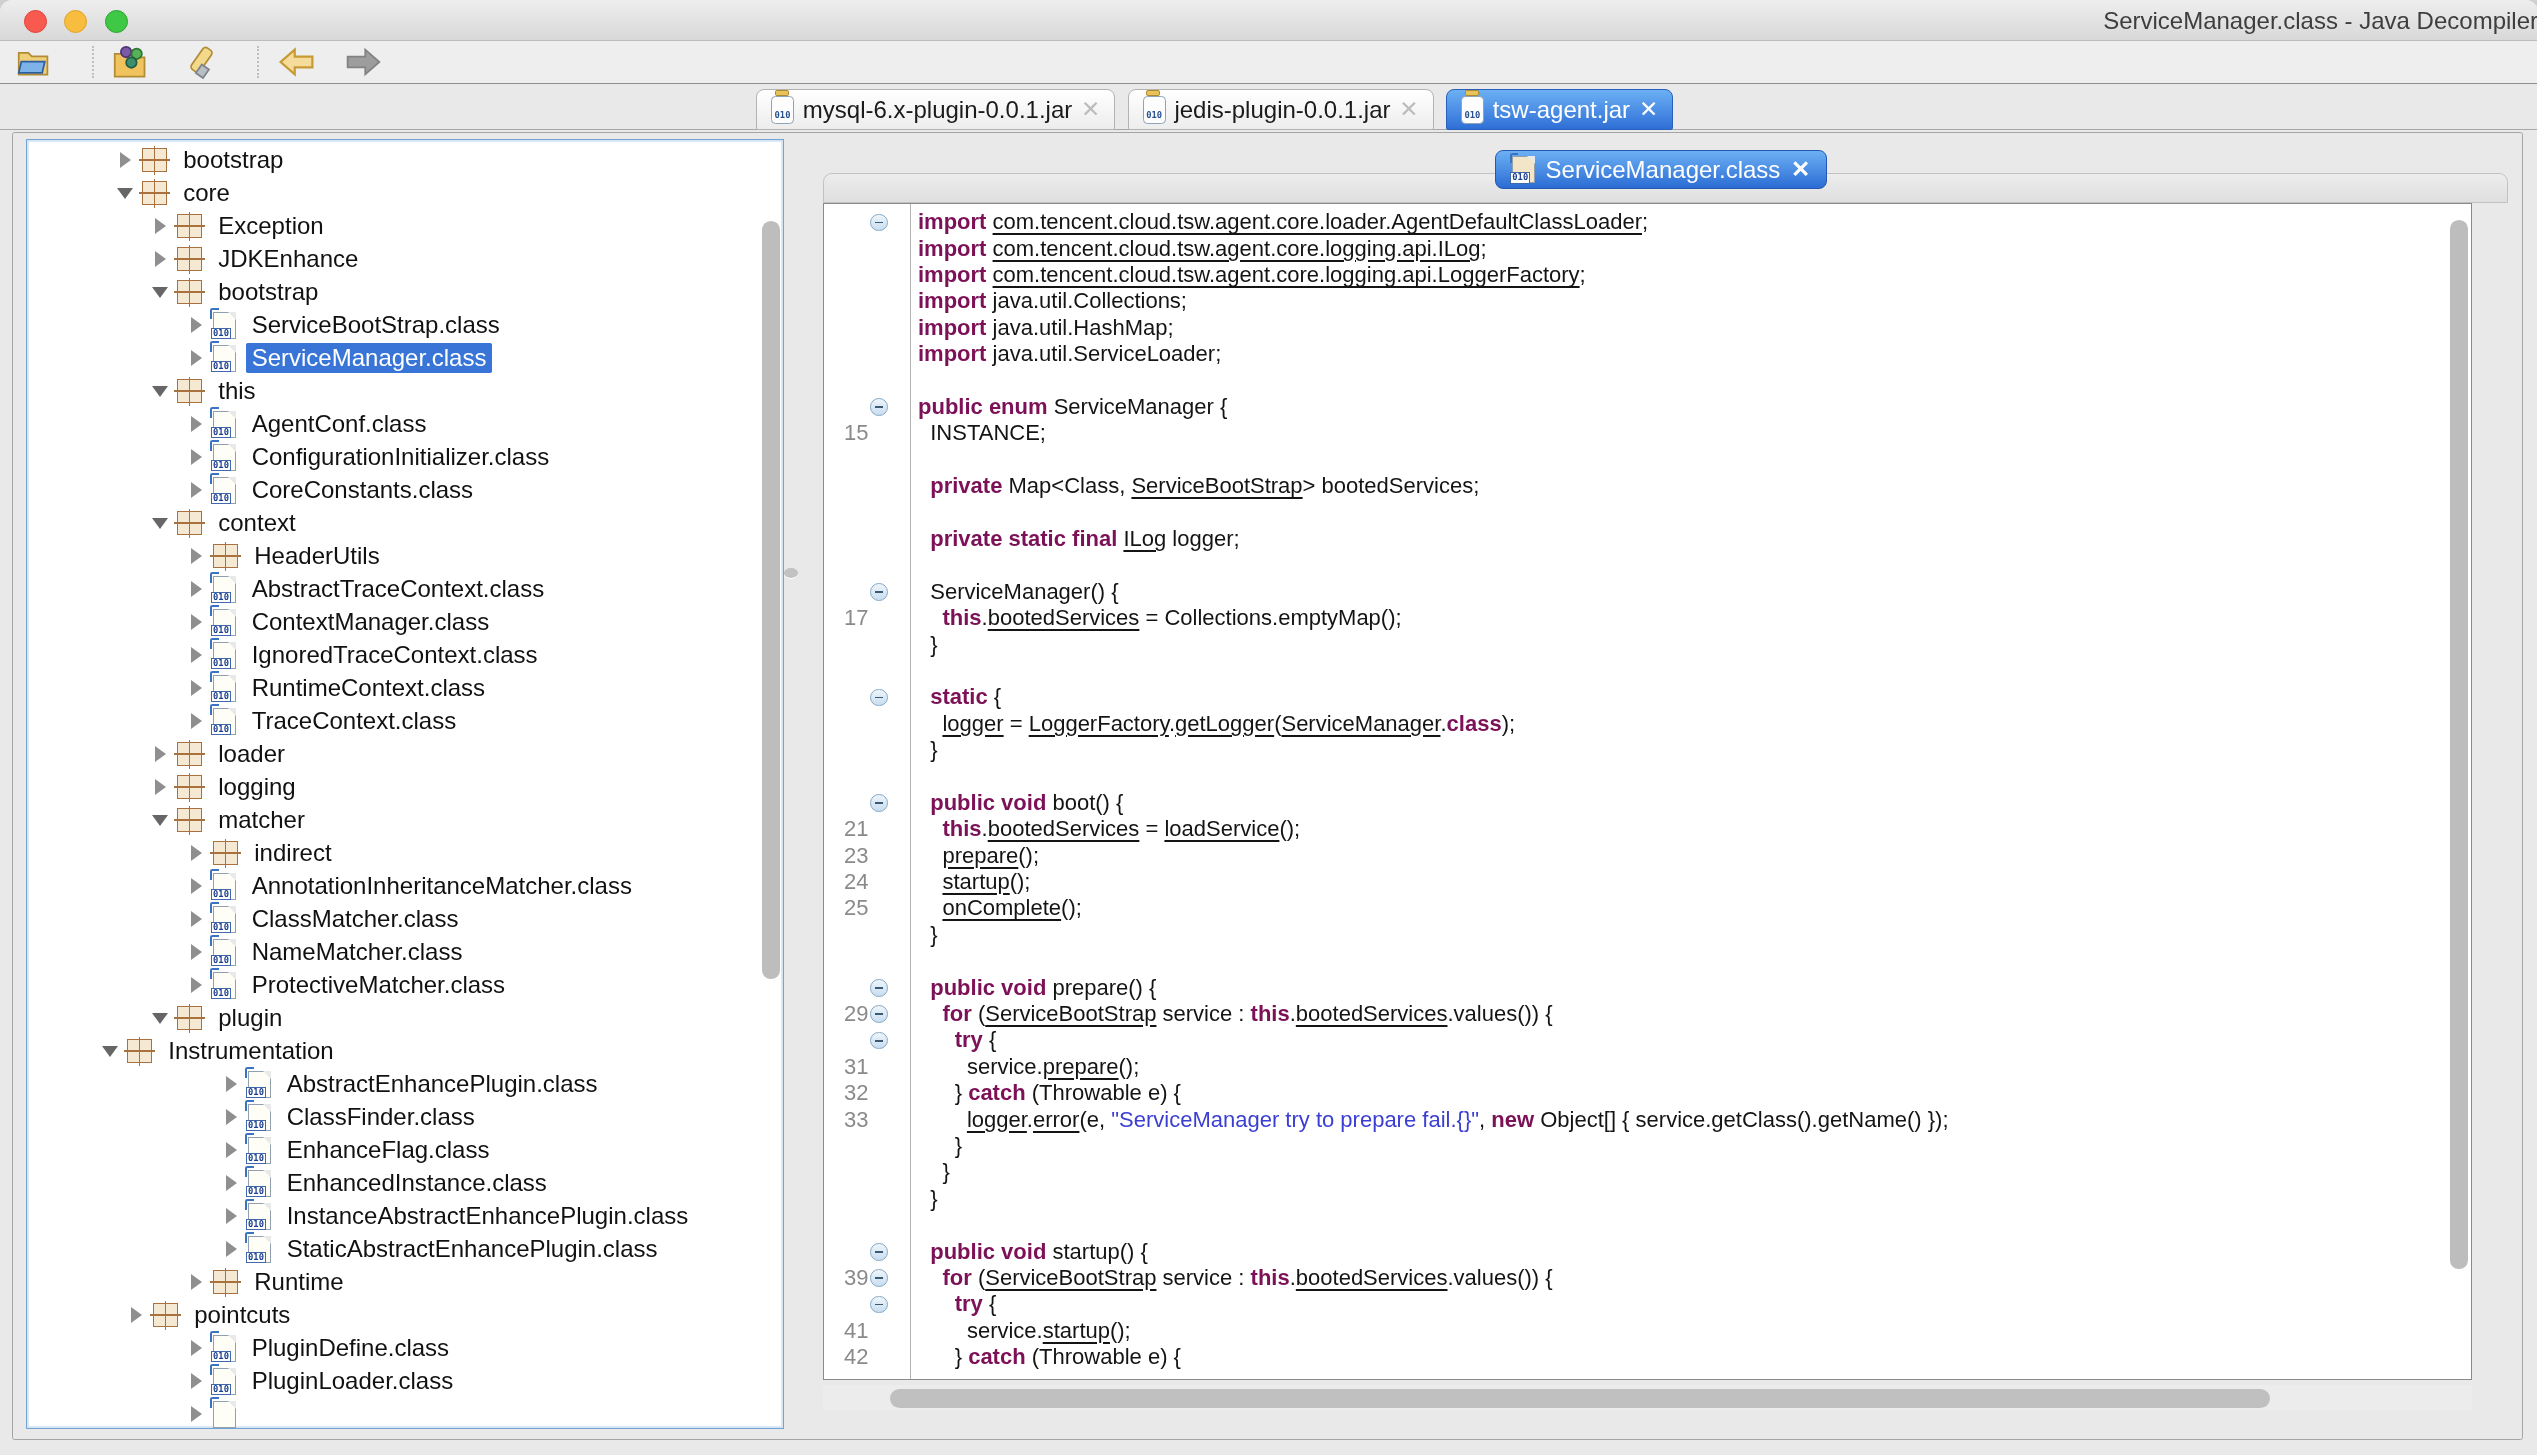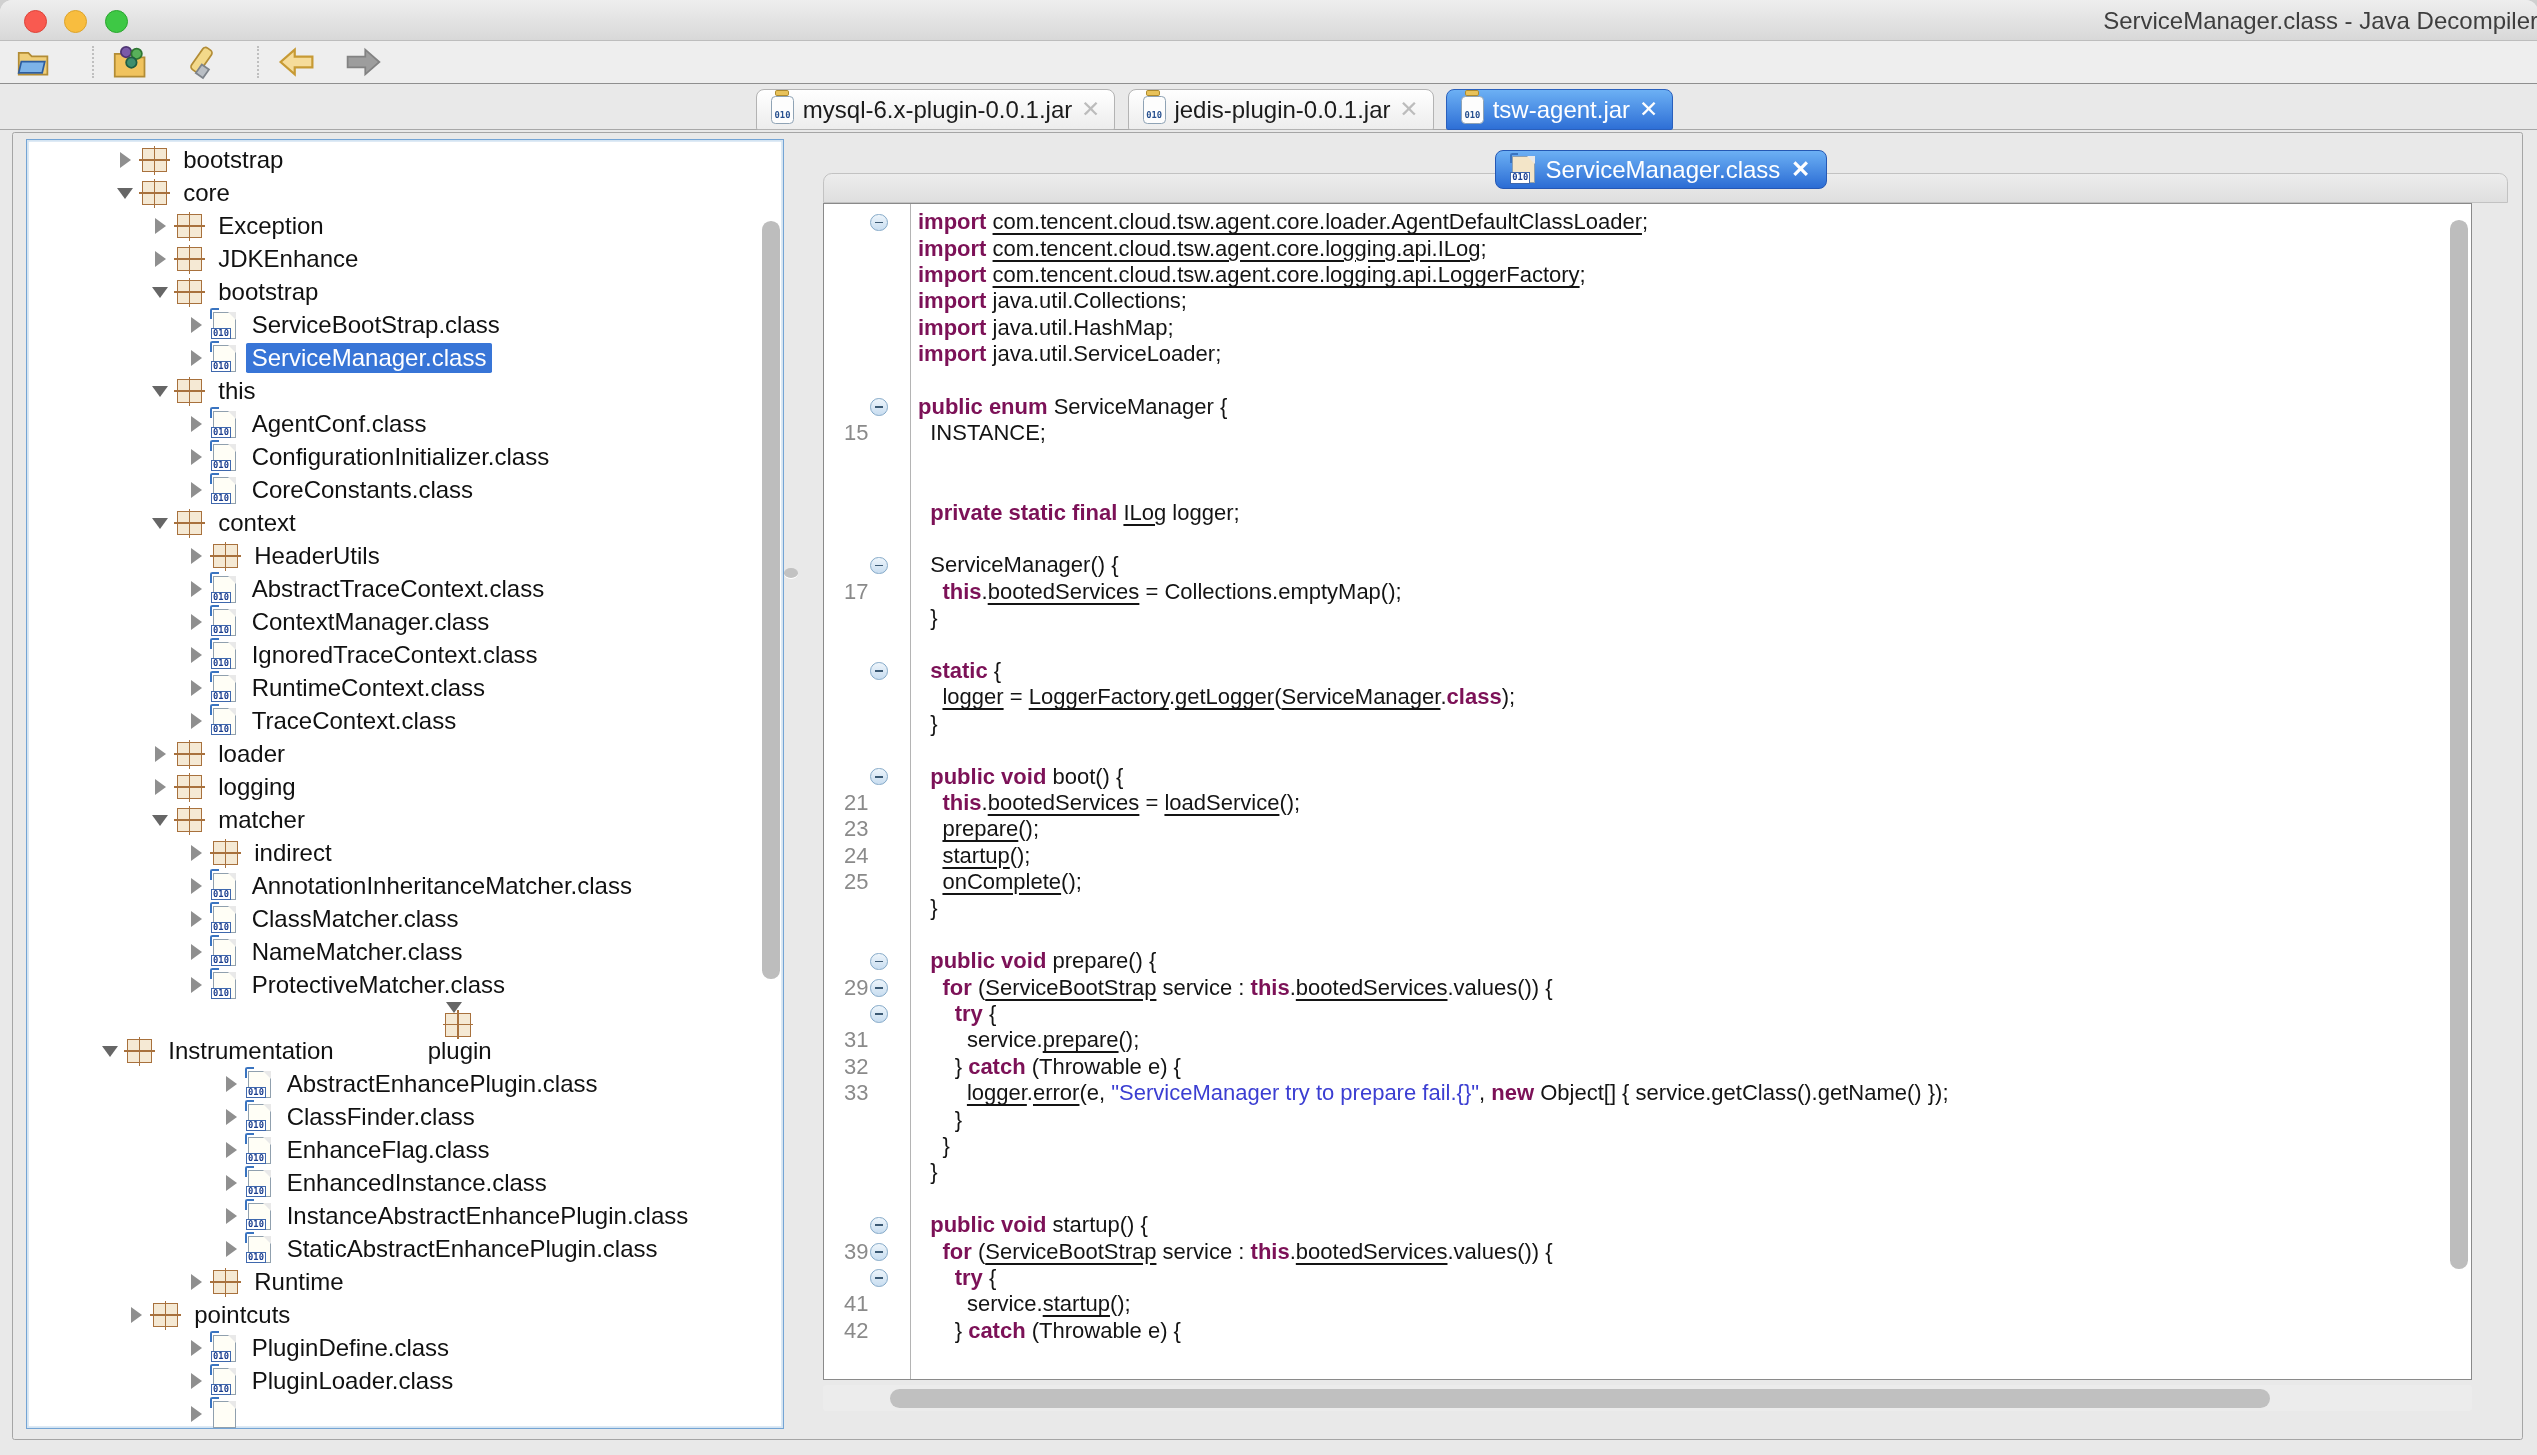--- a/index.html
+++ b/index.html
@@ -444,21 +444,21 @@
           <span class="arr col">
             <i></i>
           </span>
           <span class="ticon cls-icon">
             <i class="note"></i>
             <i class="corner"></i>
             <b>010</b>
           </span>
           <span class="tlabel">ProtectiveMatcher.class</span>
         </div>
-        <div class="trow" style="padding-left: 123px; flex-direction: column;">
+        <div class="trow" style="padding-left: 123px;">
           <span class="arr exp">
             <i></i>
           </span>
           <span class="ticon pkg-icon"></span>
           <span class="tlabel">plugin</span>
         </div>
         <div class="trow" style="padding-left: 73px;">
           <span class="arr exp">
             <i></i>
           </span>
@@ -599,20 +599,21 @@
         <div class="cl"><span class="ln"></span><span class="fs"><span class="fold"></span></span><span class="ct"><span class="seg-k">import </span><span class="seg-l">com.tencent.cloud.tsw.agent.core.loader.AgentDefaultClassLoader</span><span class="seg-p">;</span></span></div>
         <div class="cl"><span class="ln"></span><span class="fs"></span><span class="ct"><span class="seg-k">import </span><span class="seg-l">com.tencent.cloud.tsw.agent.core.logging.api.ILog</span><span class="seg-p">;</span></span></div>
         <div class="cl"><span class="ln"></span><span class="fs"></span><span class="ct"><span class="seg-k">import </span><span class="seg-l">com.tencent.cloud.tsw.agent.core.logging.api.LoggerFactory</span><span class="seg-p">;</span></span></div>
         <div class="cl"><span class="ln"></span><span class="fs"></span><span class="ct"><span class="seg-k">import </span><span class="seg-p">java.util.Collections;</span></span></div>
         <div class="cl"><span class="ln"></span><span class="fs"></span><span class="ct"><span class="seg-k">import </span><span class="seg-p">java.util.HashMap;</span></span></div>
         <div class="cl"><span class="ln"></span><span class="fs"></span><span class="ct"><span class="seg-k">import </span><span class="seg-p">java.util.ServiceLoader;</span></span></div>
         <div class="cl"><span class="ln"></span><span class="fs"></span><span class="ct"></span></div>
         <div class="cl"><span class="ln"></span><span class="fs"><span class="fold"></span></span><span class="ct"><span class="seg-k">public enum </span><span class="seg-p">ServiceManager {</span></span></div>
         <div class="cl"><span class="ln">15</span><span class="fs"></span><span class="ct"><span class="seg-p">  INSTANCE;</span></span></div>
         <div class="cl"><span class="ln"></span><span class="fs"></span><span class="ct"></span></div>
+        <div class="cl"><span class="ln"></span><span class="fs"></span><span class="ct"><span class="seg-p">  </span><span class="seg-k">private </span><span class="seg-p">Map&lt;Class, </span><span class="seg-l">ServiceBootStrap</span><span class="seg-p">&gt; bootedServices;</span></span></div>
         <div class="cl"><span class="ln"></span><span class="fs"></span><span class="ct"></span></div>
         <div class="cl"><span class="ln"></span><span class="fs"></span><span class="ct"><span class="seg-p">  </span><span class="seg-k">private static final </span><span class="seg-l">ILog</span><span class="seg-p"> logger;</span></span></div>
         <div class="cl"><span class="ln"></span><span class="fs"></span><span class="ct"></span></div>
         <div class="cl"><span class="ln"></span><span class="fs"><span class="fold"></span></span><span class="ct"><span class="seg-p">  ServiceManager() {</span></span></div>
         <div class="cl"><span class="ln">17</span><span class="fs"></span><span class="ct"><span class="seg-p">    </span><span class="seg-k">this</span><span class="seg-p">.</span><span class="seg-l">bootedServices</span><span class="seg-p"> = Collections.emptyMap();</span></span></div>
         <div class="cl"><span class="ln"></span><span class="fs"></span><span class="ct"><span class="seg-p">  }</span></span></div>
         <div class="cl"><span class="ln"></span><span class="fs"></span><span class="ct"></span></div>
         <div class="cl"><span class="ln"></span><span class="fs"><span class="fold"></span></span><span class="ct"><span class="seg-p">  </span><span class="seg-k">static</span><span class="seg-p"> {</span></span></div>
         <div class="cl"><span class="ln"></span><span class="fs"></span><span class="ct"><span class="seg-p">    </span><span class="seg-l">logger</span><span class="seg-p"> = </span><span class="seg-l">LoggerFactory</span><span class="seg-p">.</span><span class="seg-l">getLogger</span><span class="seg-p">(</span><span class="seg-l">ServiceManager</span><span class="seg-p">.</span><span class="seg-k">class</span><span class="seg-p">);</span></span></div>
         <div class="cl"><span class="ln"></span><span class="fs"></span><span class="ct"><span class="seg-p">  }</span></span></div>

